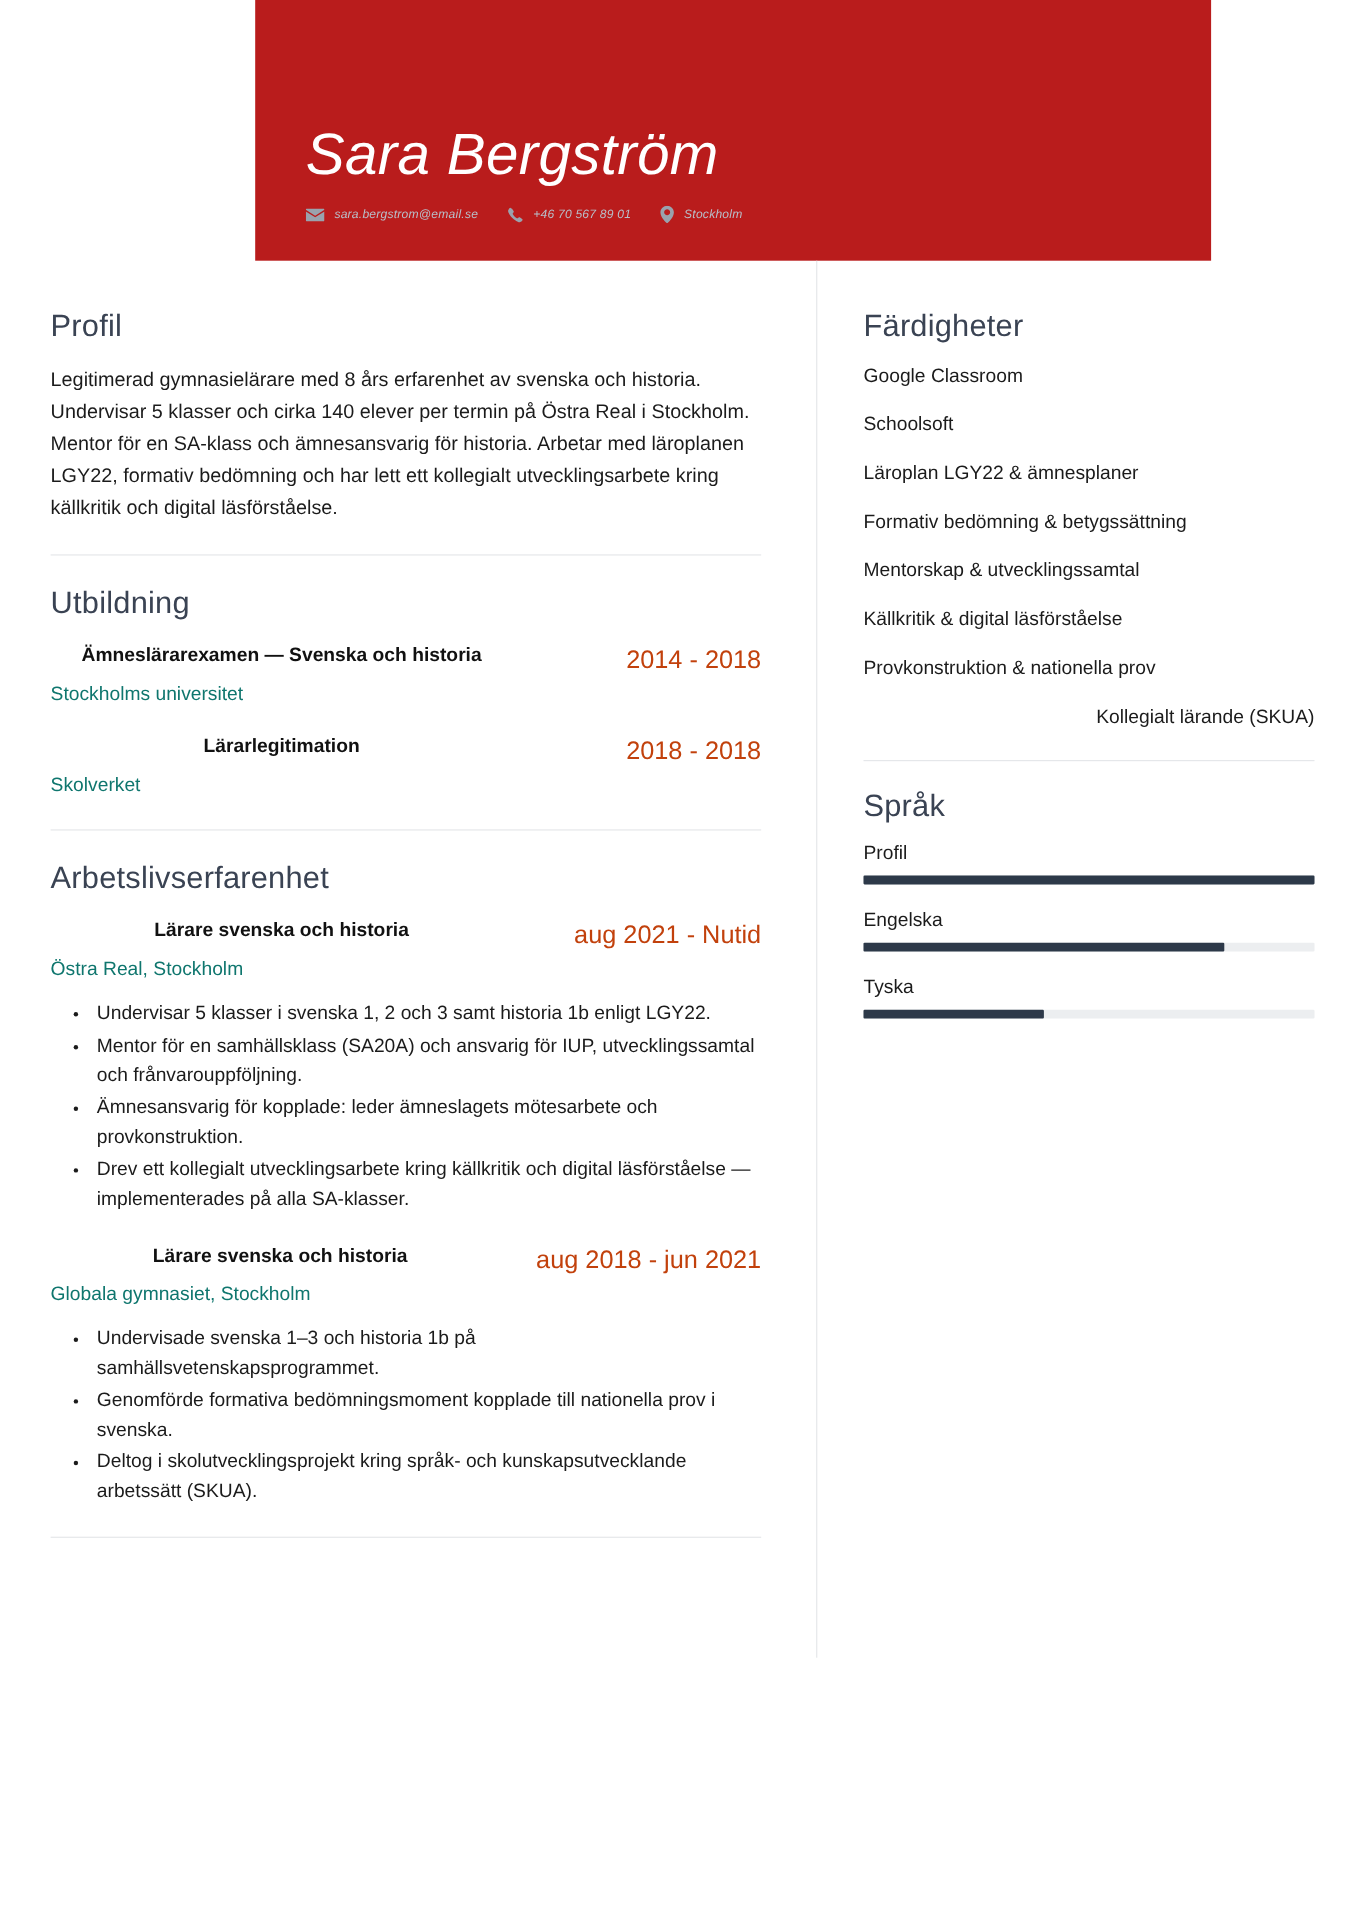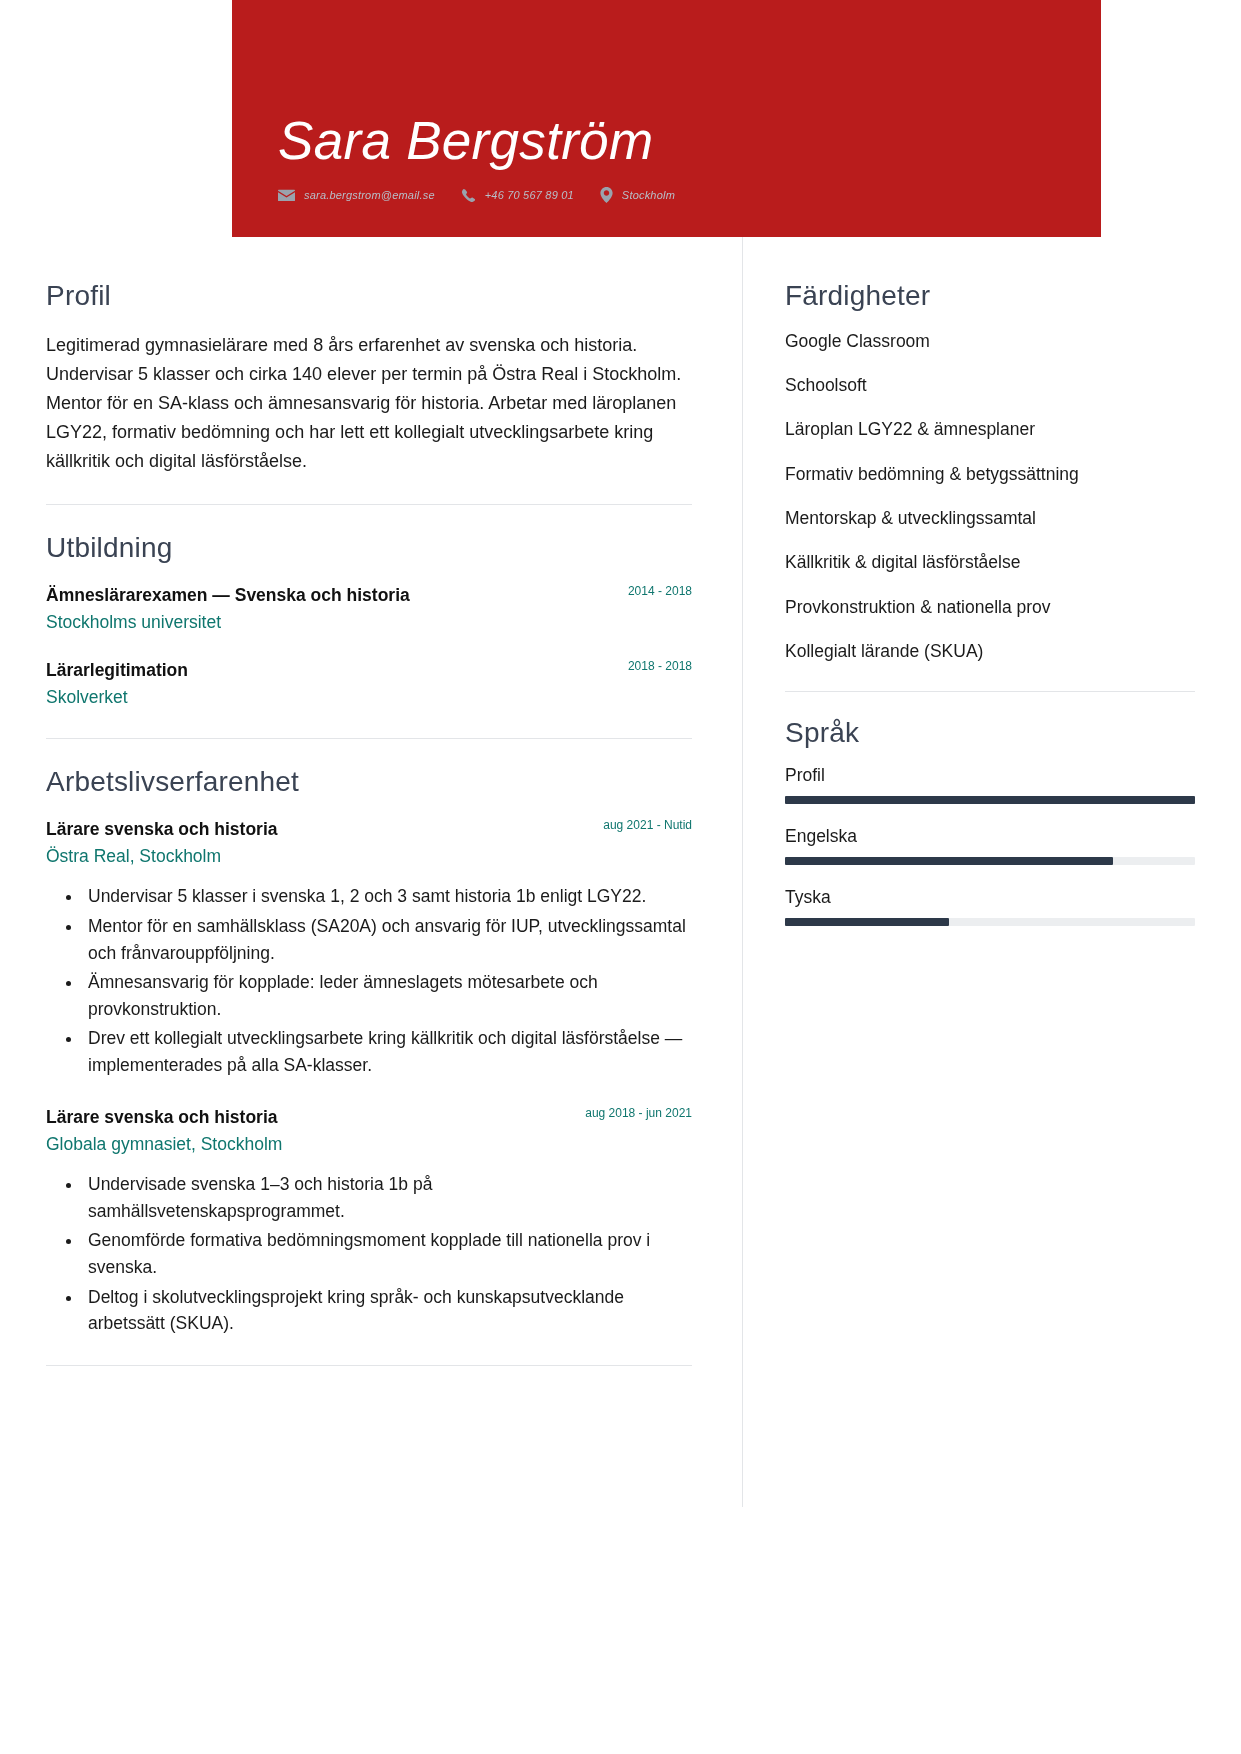--- a/index.html
+++ b/index.html
@@ -119,35 +119,36 @@
 
   
   .entry { margin-bottom: 22px; }
   .entry:last-child { margin-bottom: 0; }
 
   .entry-head {
     display: flex;
     justify-content: space-between;
     align-items: flex-start;
     gap: 24px;
+    text-align: center;
   }
 
   .entry-title {
     font-size: 17.5px;
     font-weight: 700;
     color: #111111;
     line-height: 1.45;
     flex: 1 1 auto;
     max-width: 420px;
   }
 
   .entry-date {
-    font-size: 12px;
-    font-weight: 400;
-    color: #0f766e;
+    font-size: 23px;
+    font-weight: 400;
+    color: #c2410c;
     white-space: nowrap;
     flex: 0 0 auto;
     line-height: 1.45;
   }
 
   .entry-org {
     font-size: 17.5px;
     color: #0f766e;
     font-weight: 400;
     line-height: 1.5;
@@ -171,21 +172,21 @@
   .bullets li::marker { font-size: 15px; }
 
   
   .skill-item {
     font-size: 17.5px;
     line-height: 1.45;
     color: #1b1b1b;
     margin-bottom: 19px;
     font-weight: 400;
   }
-  .skill-item:last-child { margin-bottom: 0; }
+  .skill-item:last-child { margin-bottom: 0; text-align: right; }
 
   
   .lang-item { margin-bottom: 22px; }
   .lang-item:last-child { margin-bottom: 0; }
 
   .lang-name {
     font-size: 17.5px;
     color: #1b1b1b;
     margin-bottom: 10px;
     font-weight: 400;

